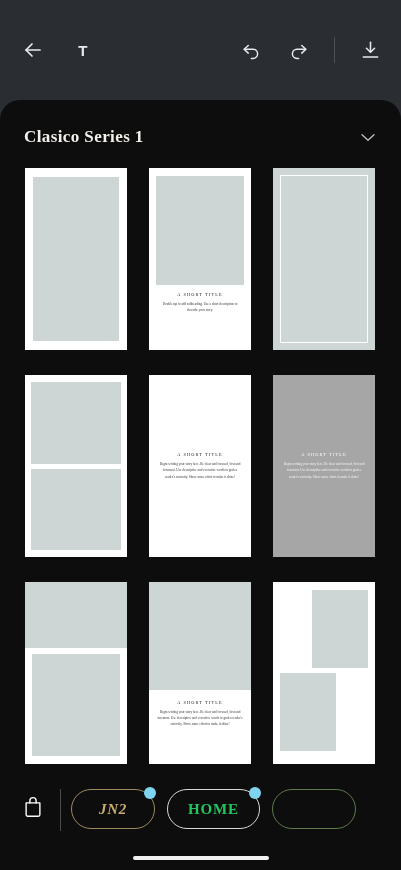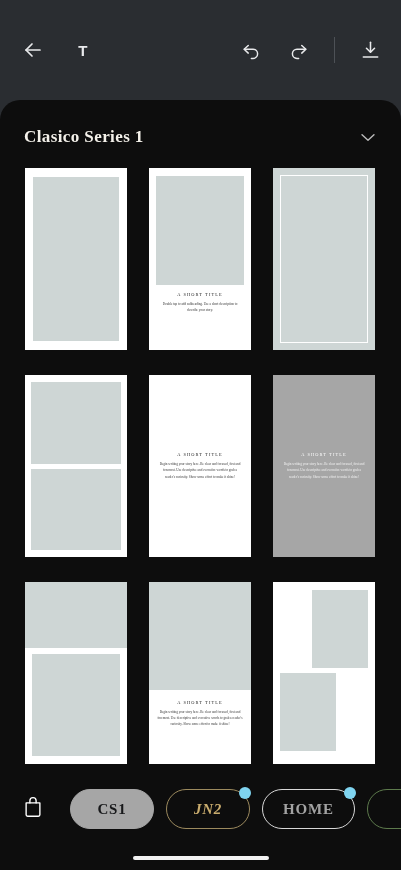--- a/index.html
+++ b/index.html
@@ -128,21 +128,21 @@
   .chip {
     position: relative; height: 40px; min-width: 84px;
     border-radius: 20px;
     display: flex; align-items: center; justify-content: center;
     padding: 0 20px; white-space: nowrap;
     font-family: "Liberation Serif", serif;
     font-size: 15px; font-weight: 700; letter-spacing: .8px;
   }
   .chip-active { background: #a6a6a6; color: #17181a; border: 1px solid #a6a6a6; }
   .chip-gold   { background: #0d0d0d; color: #c9ac6e; border: 1px solid #9c8a5e; font-style: italic; }
-  .chip-white  { background: #0d0d0d; color: #a3a3a3; border: 1px solid #d8d8d8; }
+  .chip-white  { background: #0d0d0d; color: #22c55e; border: 1px solid #d8d8d8; }
   .chip-green  { background: #0d0d0d; color: #8fb87a; border: 1px solid #5d7a4c; }
   .dot {
     position: absolute; top: -3px; right: -2px;
     width: 12px; height: 12px; border-radius: 50%;
     background: #7fd4f0;
   }
   .home-ind {
     position: absolute; bottom: 10px; left: 50%; transform: translateX(-50%);
     width: 136px; height: 4px; border-radius: 2px; background: #f2f2f2;
   }
@@ -263,23 +263,20 @@
 
   <div class="bottombar">
     <div class="bag">
       <svg width="22" height="24" viewBox="0 0 24 26" fill="none" stroke="currentColor" stroke-width="1.5" stroke-linecap="round" stroke-linejoin="round">
         <path d="M4.5 8.5h15v13a1.6 1.6 0 0 1-1.6 1.6H6.1a1.6 1.6 0 0 1-1.6-1.6z"></path>
         <path d="M8.6 8.5V6.2a3.4 3.4 0 0 1 6.8 0v2.3"></path>
       </svg>
     </div>
     <div class="bb-div"></div>
     <div class="chips">
-      <div class="chip chip-active">
-        <span>CS1</span>
-      </div>
       <div class="chip chip-gold">
         <span>JN2</span>
         <span class="dot"></span>
       </div>
       <div class="chip chip-white">
         <span>HOME</span>
         <span class="dot"></span>
       </div>
       <div class="chip chip-green">
         <span></span>

